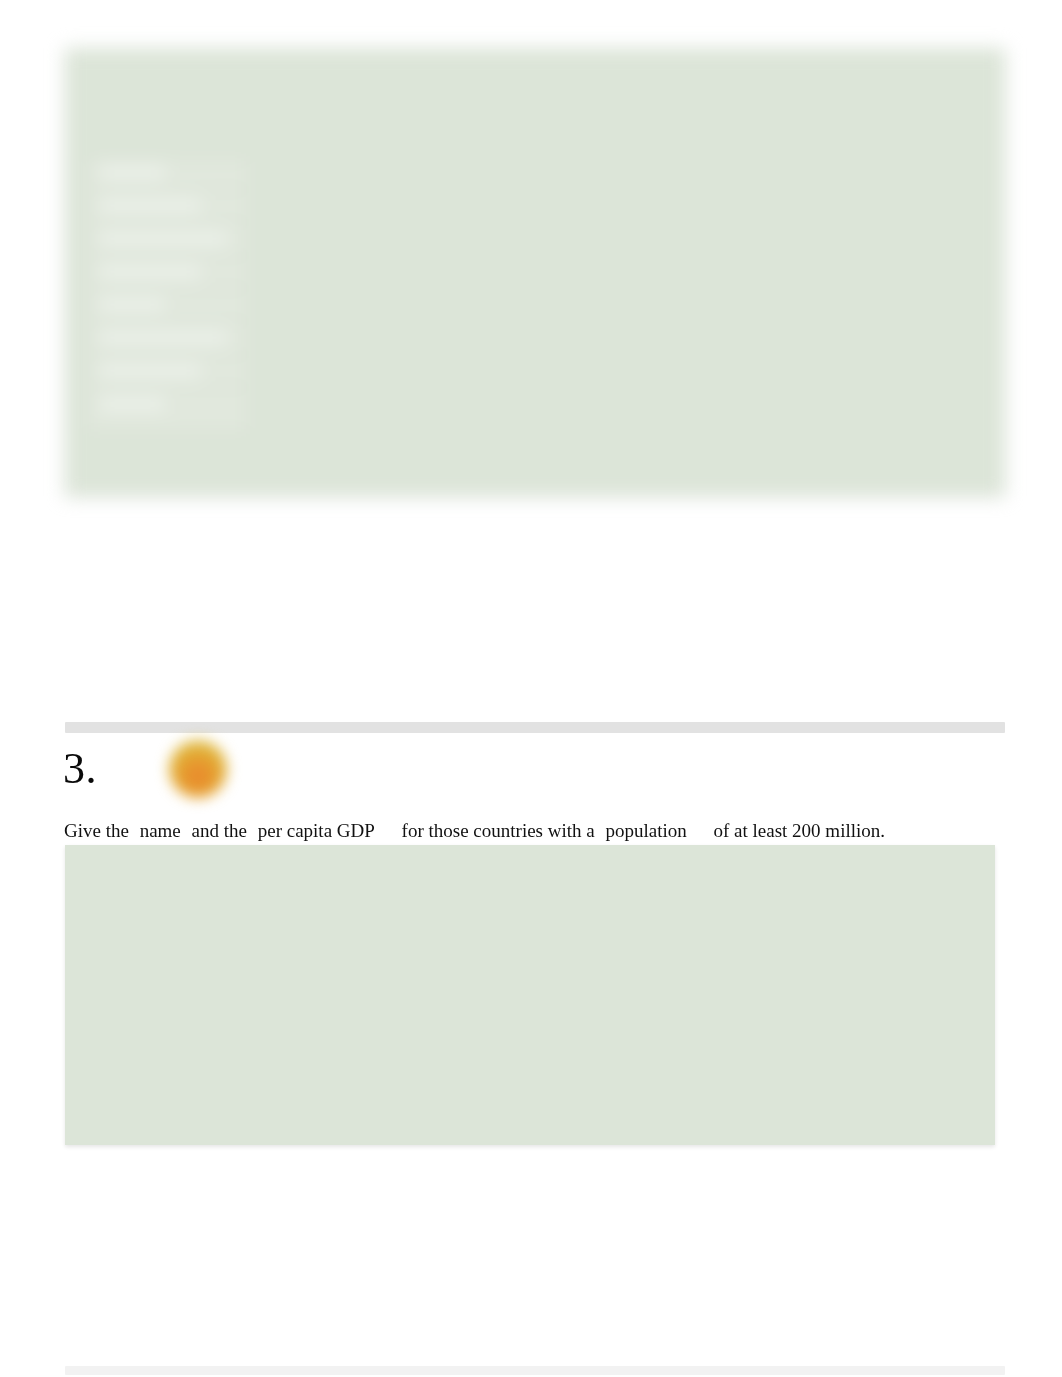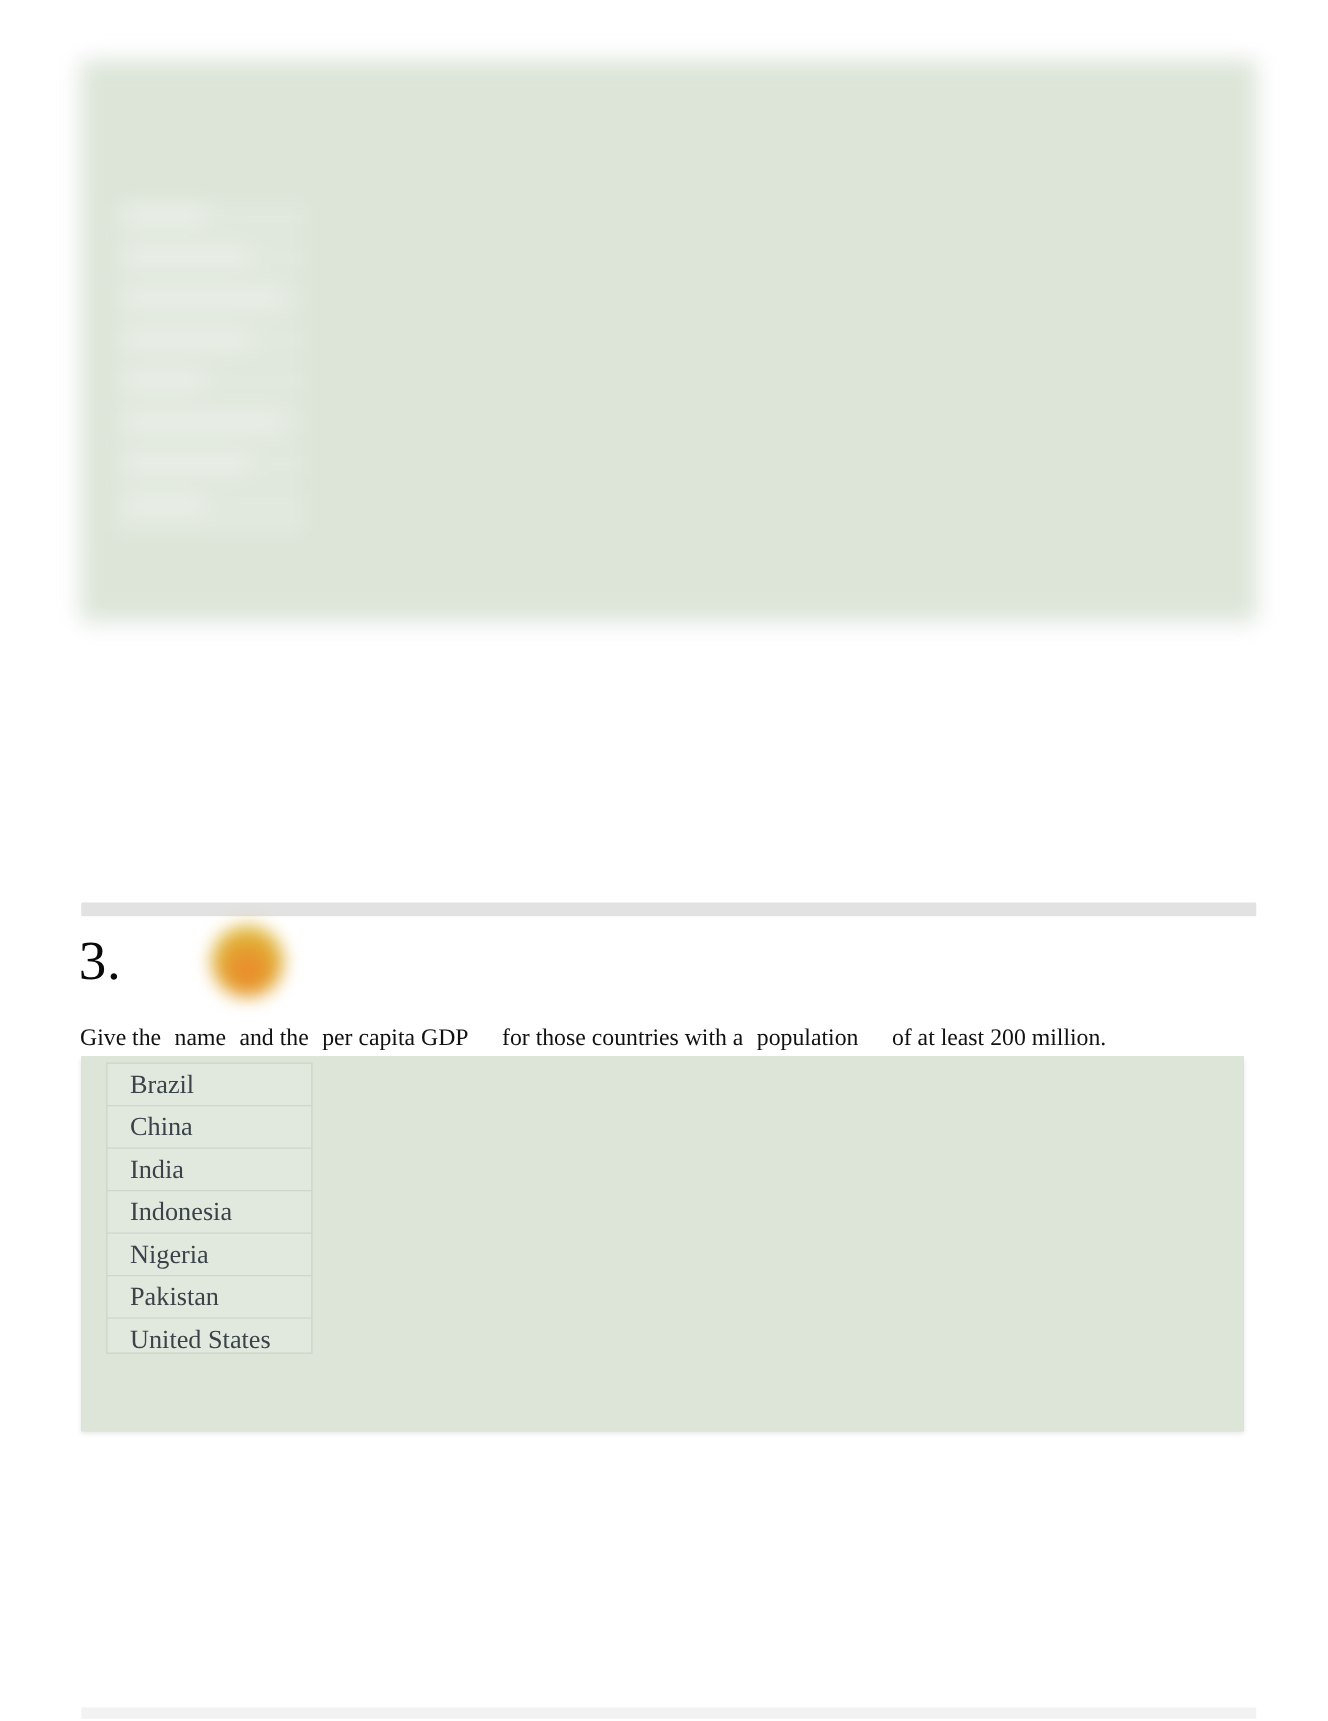--- a/index.html
+++ b/index.html
@@ -150,26 +150,17 @@
     <span>and the</span>
     <span class="term-wide">per capita GDP</span>
     <span>for those countries with a</span>
     <span class="term-wide">population</span>
     <span>of at least 200 million.</span>
   </div>
 
   <div class="answer-panel" style="left:65px; top:845px; width:930px; height:300px;">
     <div class="panel-shadow"></div>
 
-    <div class="result-box" style="left:20px; top:5px; width:165px; height:233px;">
-      <div class="result-row"><span>Brazil</span></div>
-      <div class="result-row"><span>China</span></div>
-      <div class="result-row"><span>India</span></div>
-      <div class="result-row"><span>Indonesia</span></div>
-      <div class="result-row"><span>Nigeria</span></div>
-      <div class="result-row"><span>Pakistan</span></div>
-      <div class="result-row"><span>United States</span></div>
-    </div>
   </div>
 
   <div class="separator faint" style="left:65px; top:1366px; width:940px; height:9px;"></div>
 
 </div>
 
 </body></html>

